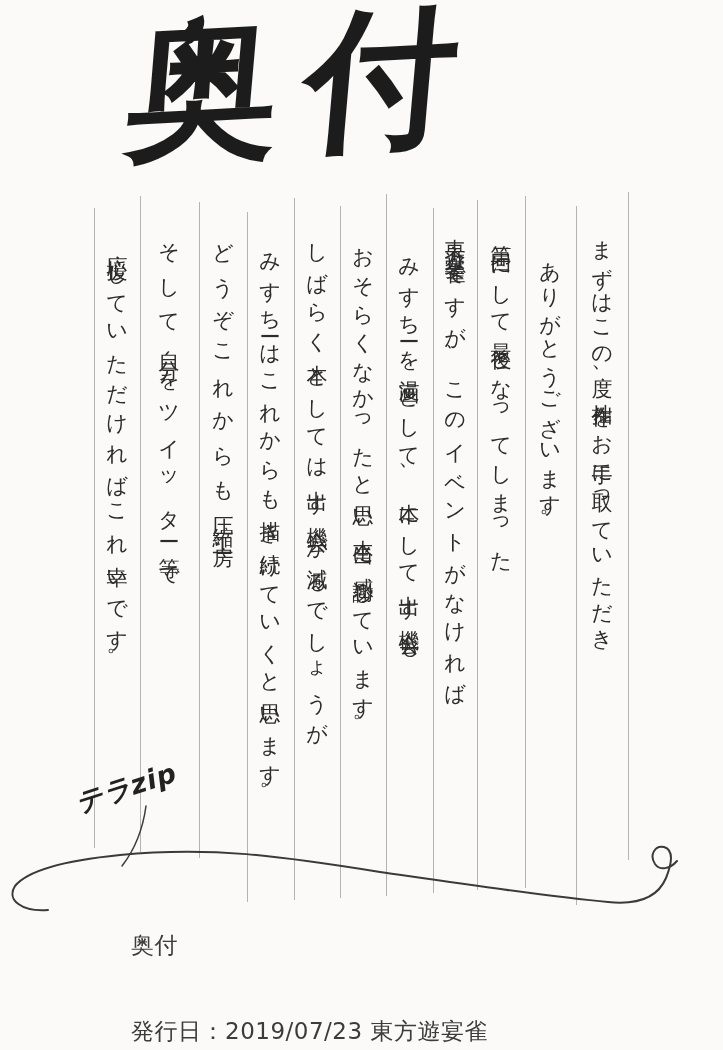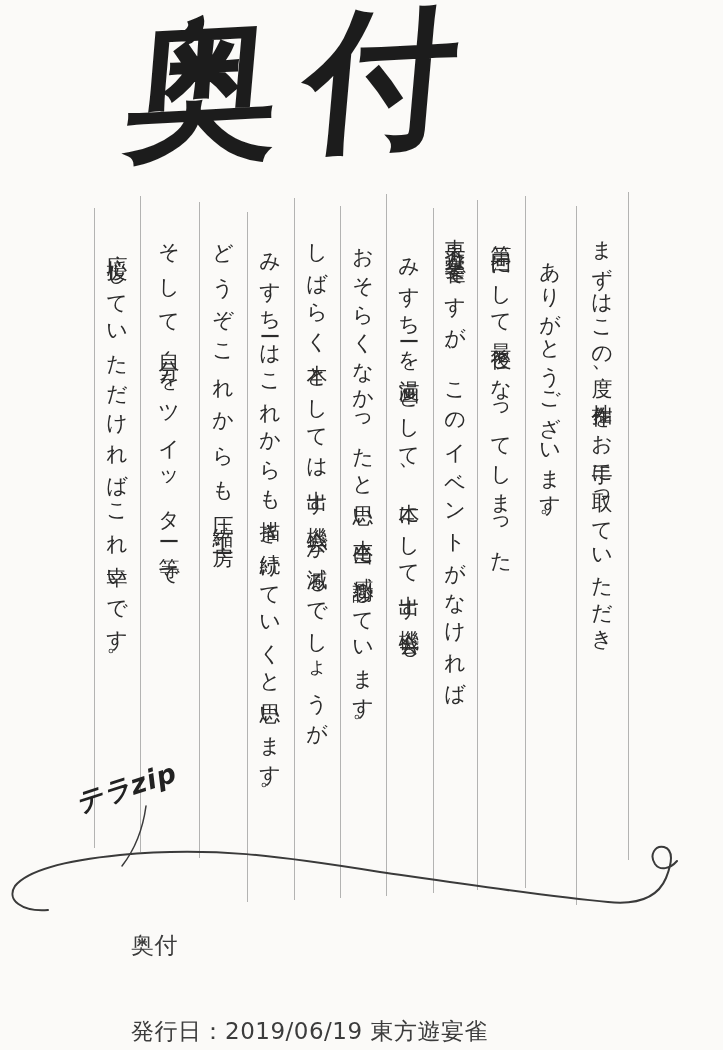--- a/index.html
+++ b/index.html
@@ -81,20 +81,20 @@
   <svg class="flourish" width="723" height="1050" viewBox="0 0 723 1050">
     <path d="M 48 910 C 22 912, 6 900, 15 886 C 28 870, 70 860, 120 855
              C 210 846, 280 856, 380 872 C 470 885, 550 897, 608 902
              C 638 905, 658 897, 666 878 C 672 863, 674 850, 664 847
              C 655 845, 649 855, 655 864 C 660 871, 670 869, 677 861" fill="none" stroke="#3a3a3a" stroke-width="2" stroke-linecap="round"></path>
     <path d="M 146 806 C 143 828, 136 848, 122 866" fill="none" stroke="#3a3a3a" stroke-width="1.5" stroke-linecap="round"></path>
   </svg>
 
   <div class="colophon">
     <div>奥付</div>
-    <div>発行日：2019/06/19 東方遊宴雀</div>
+    <div>発行日：2019/07/23 東方遊宴雀</div>
     
     
     
     
   </div>
 
 </div>
 
 </body></html>

